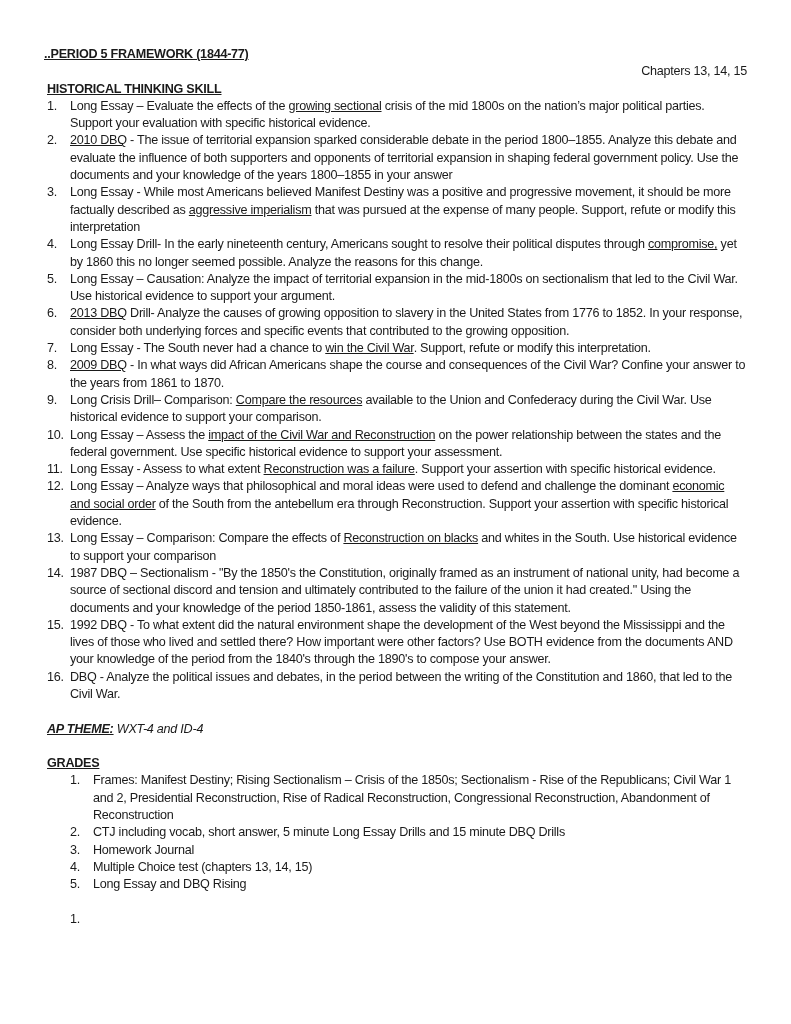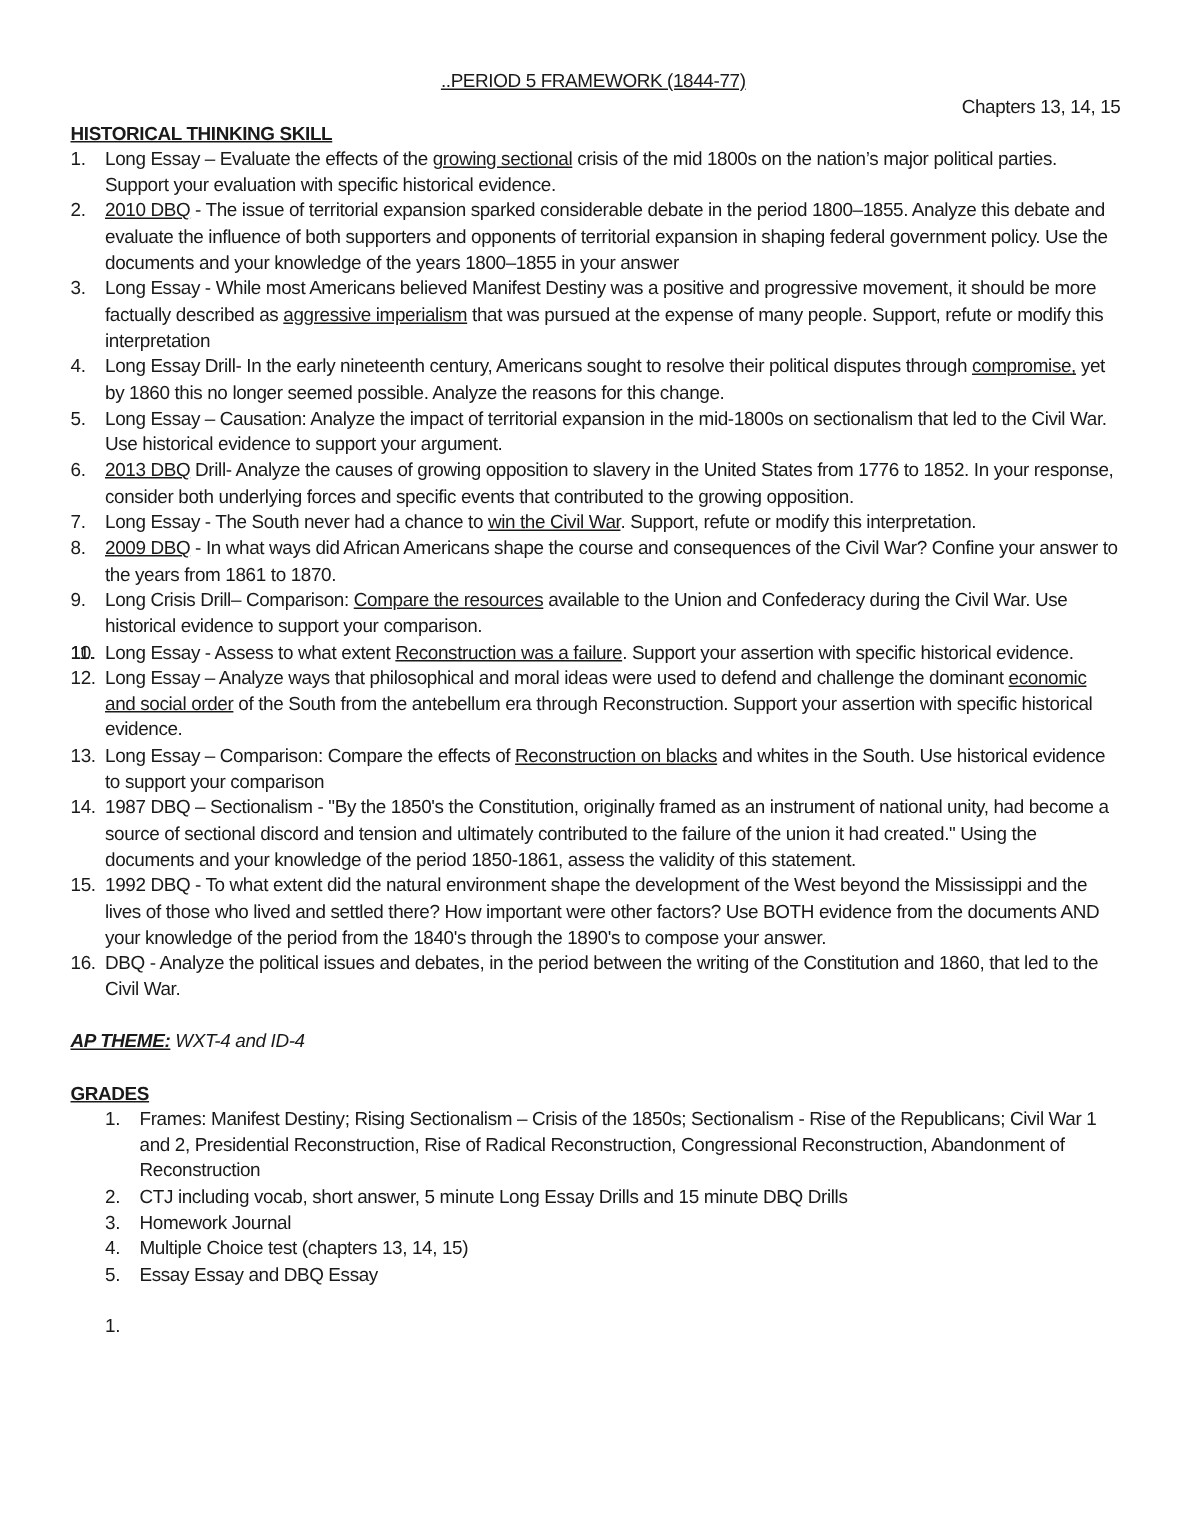--- a/index.html
+++ b/index.html
@@ -4,21 +4,21 @@
 <style>
   html, body { margin: 0; padding: 0; background: #ffffff; }
   body {
     width: 791px; height: 1024px; overflow: hidden; position: relative;
     font-family: "Liberation Sans", sans-serif;
     color: #1a1a1a;
     font-size: 12.6px;
     letter-spacing: -0.25px;
   }
   .page { position: absolute; left: 47px; top: 46px; width: 700px; }
-  .title { text-align: center; font-weight: normal; text-decoration: underline; line-height: 17.3px; margin-left: -3px; }
+  .title { font-weight: bold; text-decoration: underline; line-height: 17.3px; margin-left: -3px; }
   .subtitle { text-align: right; line-height: 17.3px; margin-left: -3px; }
   .heading { font-weight: bold; text-decoration: underline; line-height: 17.3px; }
   ol { margin: 0; padding: 0; list-style: none; }
   .item { position: relative; padding-left: 23px; line-height: 17.3px; }
   .item .num { position: absolute; left: 0; top: 0; }
   u { text-decoration: underline; margin-top: 48px; }
   .gap { height: 17.3px; }
   .inline-label { font-weight: bold; text-decoration: underline; }
   .sub .item { padding-left: 46px; }
   .sub .item .num { left: 23px; }
@@ -34,41 +34,41 @@
   <ol id="ht-list">
       <li class="item"><span class="num">1.</span><span><span>Long Essay – Evaluate the effects of the </span><u>growing sectional</u><span> crisis of the mid 1800s on the nation’s major political parties. Support your evaluation with specific historical evidence.</span></span></li>
       <li class="item"><span class="num">2.</span><span><span></span><u>2010 DBQ</u><span> - The issue of territorial expansion sparked considerable debate in the period 1800–1855. Analyze this debate and evaluate the influence of both supporters and opponents of territorial expansion in shaping federal government policy. Use the documents and your knowledge of the years 1800–1855 in your answer</span></span></li>
       <li class="item"><span class="num">3.</span><span><span>Long Essay - While most Americans believed Manifest Destiny was a positive and progressive movement, it should be more factually described as </span><u>aggressive imperialism</u><span> that was pursued at the expense of many people. Support, refute or modify this interpretation</span></span></li>
       <li class="item"><span class="num">4.</span><span><span>Long Essay Drill- In the early nineteenth century, Americans sought to resolve their political disputes through </span><u>compromise,</u><span> yet by 1860 this no longer seemed possible. Analyze the reasons for this change.</span></span></li>
       <li class="item"><span class="num">5.</span><span><span>Long Essay – Causation: Analyze the impact of territorial expansion in the mid-1800s on sectionalism that led to the Civil War. Use historical evidence to support your argument.</span><span></span></span></li>
       <li class="item"><span class="num">6.</span><span><span></span><u>2013 DBQ</u><span> Drill- Analyze the causes of growing opposition to slavery in the United States from 1776 to 1852. In your response, consider both underlying forces and specific events that contributed to the growing opposition.</span></span></li>
       <li class="item"><span class="num">7.</span><span><span>Long Essay - The South never had a chance to </span><u>win the Civil War</u><span>. Support, refute or modify this interpretation.</span></span></li>
       <li class="item"><span class="num">8.</span><span><span></span><u>2009 DBQ</u><span> - In what ways did African Americans shape the course and consequences of the Civil War? Confine your answer to the years from 1861 to 1870.</span></span></li>
       <li class="item"><span class="num">9.</span><span><span>Long Crisis Drill– Comparison: </span><u>Compare the resources</u><span> available to the Union and Confederacy during the Civil War. Use historical evidence to support your comparison.</span></span></li>
-      <li class="item"><span class="num">10.</span></li>
+      <li class="item"><span class="num">10.</span><span><span>Long Essay – Assess the </span><u>impact of the Civil War and Reconstruction</u><span> on the power relationship between the states and the federal government. Use specific historical evidence to support your assessment.</span></span></li>
       <li class="item"><span class="num">11.</span><span><span>Long Essay - Assess to what extent </span><u>Reconstruction was a failure</u><span>. Support your assertion with specific historical evidence.</span></span></li>
       <li class="item"><span class="num">12.</span><span><span>Long Essay – Analyze ways that philosophical and moral ideas were used to defend and challenge the dominant </span><u>economic and social order</u><span> of the South from the antebellum era through Reconstruction. Support your assertion with specific historical evidence.</span></span></li>
       <li class="item"><span class="num">13.</span><span><span>Long Essay – Comparison: Compare the effects of </span><u>Reconstruction on blacks</u><span> and whites in the South. Use historical evidence to support your comparison</span></span></li>
       <li class="item"><span class="num">14.</span><span><span>1987 DBQ – Sectionalism - "By the 1850's the Constitution, originally framed as an instrument of national unity, had become a source of sectional discord and tension and ultimately contributed to the failure of the union it had created." Using the documents and your knowledge of the period 1850-1861, assess the validity of this statement.</span><span></span></span></li>
       <li class="item"><span class="num">15.</span><span><span>1992 DBQ - To what extent did the natural environment shape the development of the West beyond the Mississippi and the lives of those who lived and settled there? How important were other factors? Use BOTH evidence from the documents AND your knowledge of the period from the 1840's through the 1890's to compose your answer.</span><span></span></span></li>
       <li class="item"><span class="num">16.</span><span><span>DBQ - Analyze the political issues and debates, in the period between the writing of the Constitution and 1860, that led to the Civil War.</span><span></span></span></li>
     </ol>
 
   <div class="gap"></div>
   <div style="line-height:17.3px;font-style:italic;">
     <span class="inline-label">AP THEME:</span><span> WXT-4 and ID-4</span>
   </div>
 
   <div class="gap"></div>
   <div class="heading">GRADES</div>
   <ol class="sub" id="grades-list">
       <li class="item"><span class="num">1.</span><span>Frames: Manifest Destiny; Rising Sectionalism – Crisis of the 1850s; Sectionalism - Rise of the Republicans; Civil War 1 and 2, Presidential Reconstruction, Rise of Radical Reconstruction, Congressional Reconstruction, Abandonment of Reconstruction</span></li>
       <li class="item"><span class="num">2.</span><span>CTJ including vocab, short answer, 5 minute Long Essay Drills and 15 minute DBQ Drills</span></li>
       <li class="item"><span class="num">3.</span><span>Homework Journal</span></li>
       <li class="item"><span class="num">4.</span><span>Multiple Choice test (chapters 13, 14, 15)</span></li>
-      <li class="item"><span class="num">5.</span><span>Essay Essay  and DBQ Essay</span></li>
+      <li class="item"><span class="num">5.</span><span>Long Essay  and DBQ Rising</span></li>
     </ol>
 
   <div class="gap"></div>
   <ol class="sub" id="procedure-list">
       <li class="item"><span class="num">1.</span></li>
     </ol>
 </div>
 
 </body></html>

